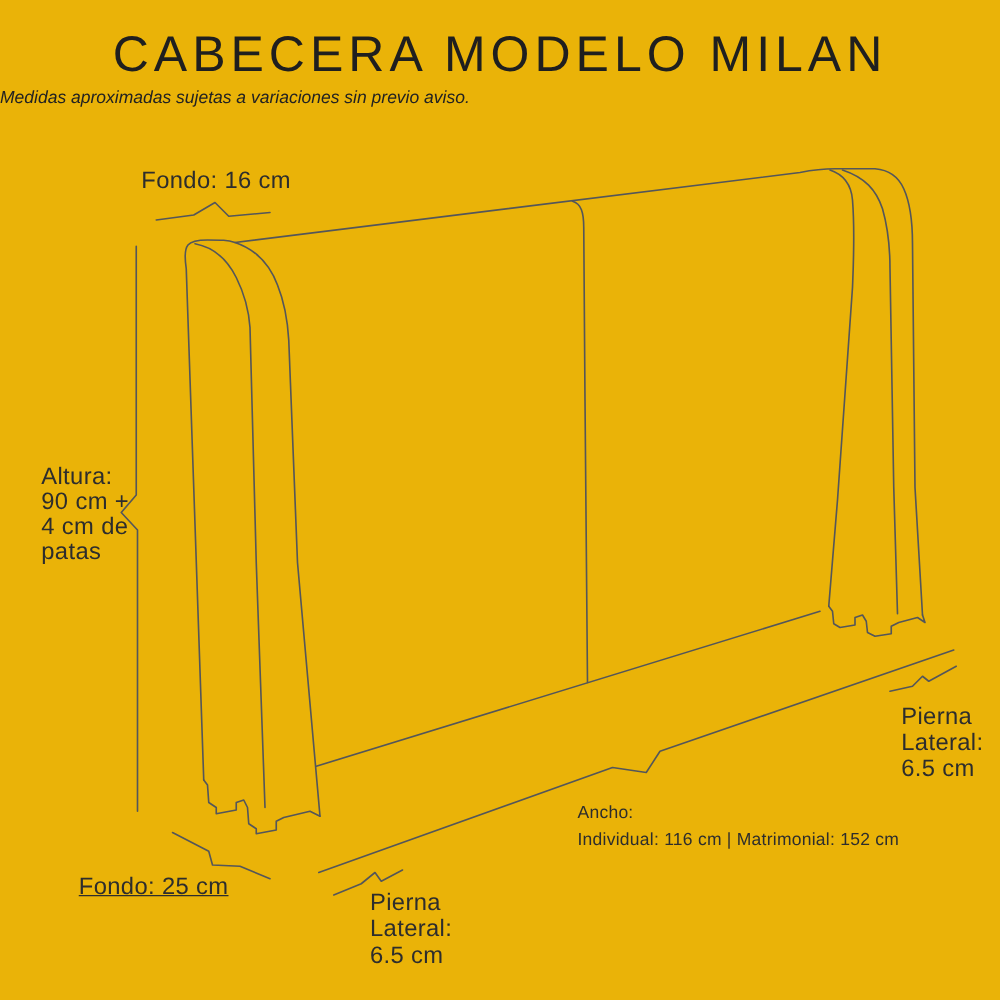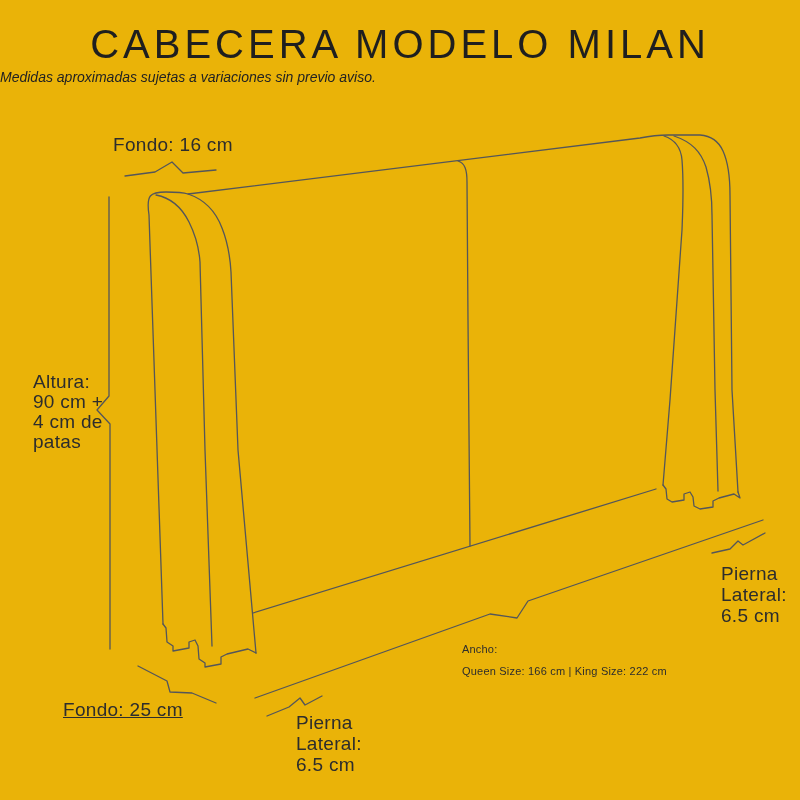--- a/index.html
+++ b/index.html
@@ -30,21 +30,21 @@
     position:absolute;
     font-size:19px;
     line-height:21px;
     letter-spacing:0.3px;
     color:#2d2d2d;
     white-space:pre-line;
   }
   .label.small-lh{line-height:20px;}
   .ancho-block{
     position:absolute;left:462px;top:639px;
-    font-size:11px;line-height:21.5px;
+    font-size:14px;line-height:21.5px;
     letter-spacing:0.2px;
     color:#2d2d2d;
     white-space:nowrap;
   }
 </style>
 </head>
 <body>
 
 <div class="stage">
 
@@ -83,16 +83,16 @@
   <div class="label" style="left:296px;top:712px;">Pierna
 Lateral:
 6.5 cm</div>
 
   <div class="label" style="left:721px;top:563px;">Pierna
 Lateral:
 6.5 cm</div>
 
   <div class="ancho-block">
     <div>Ancho:</div>
-    <div>Queen Size: 166 cm | King Size: 222 cm</div>
+    <div>Individual: 116 cm | Matrimonial: 152 cm</div>
   </div>
 
 </div>
 
 </body></html>

